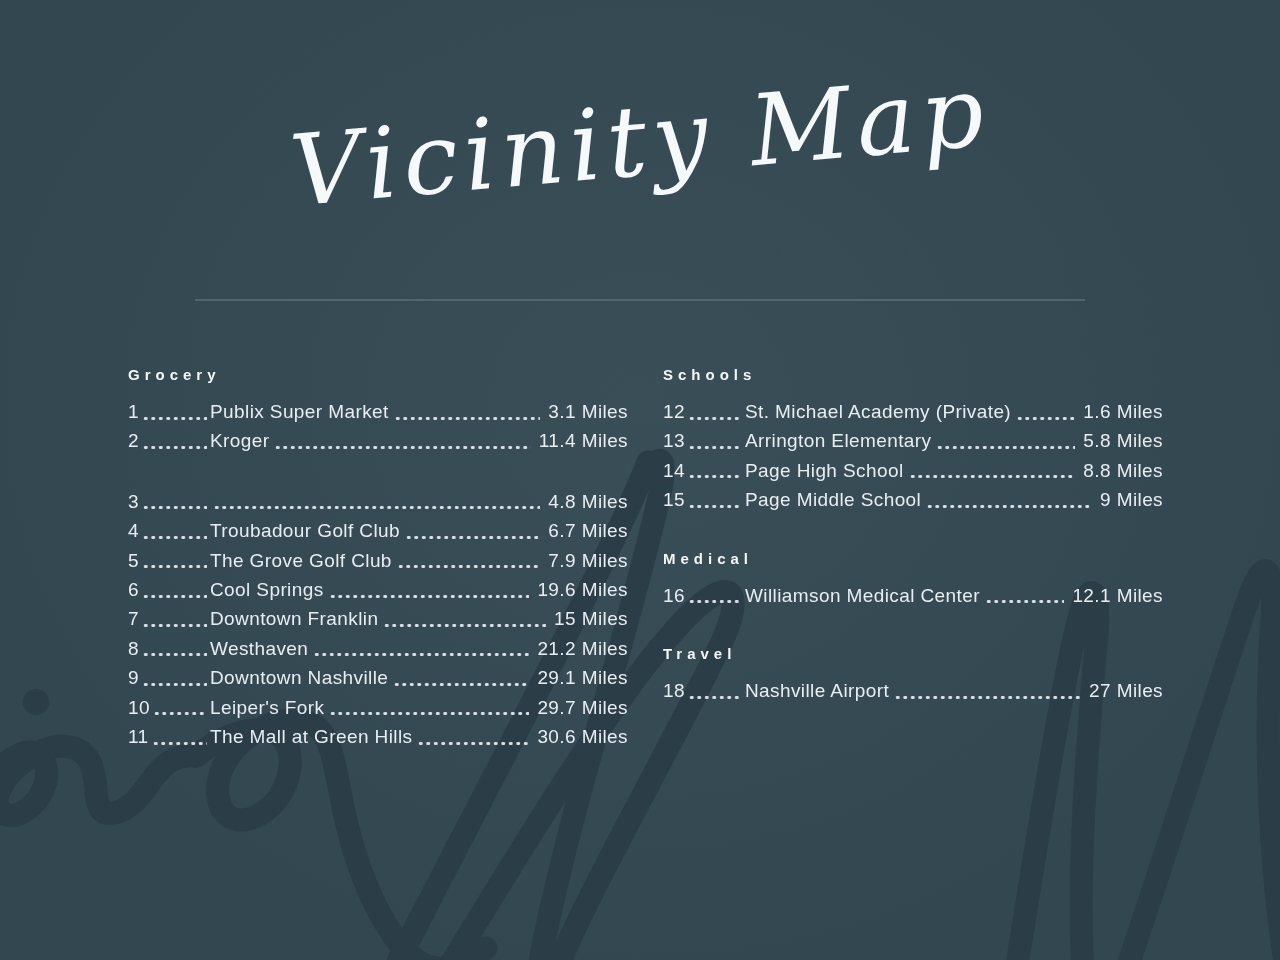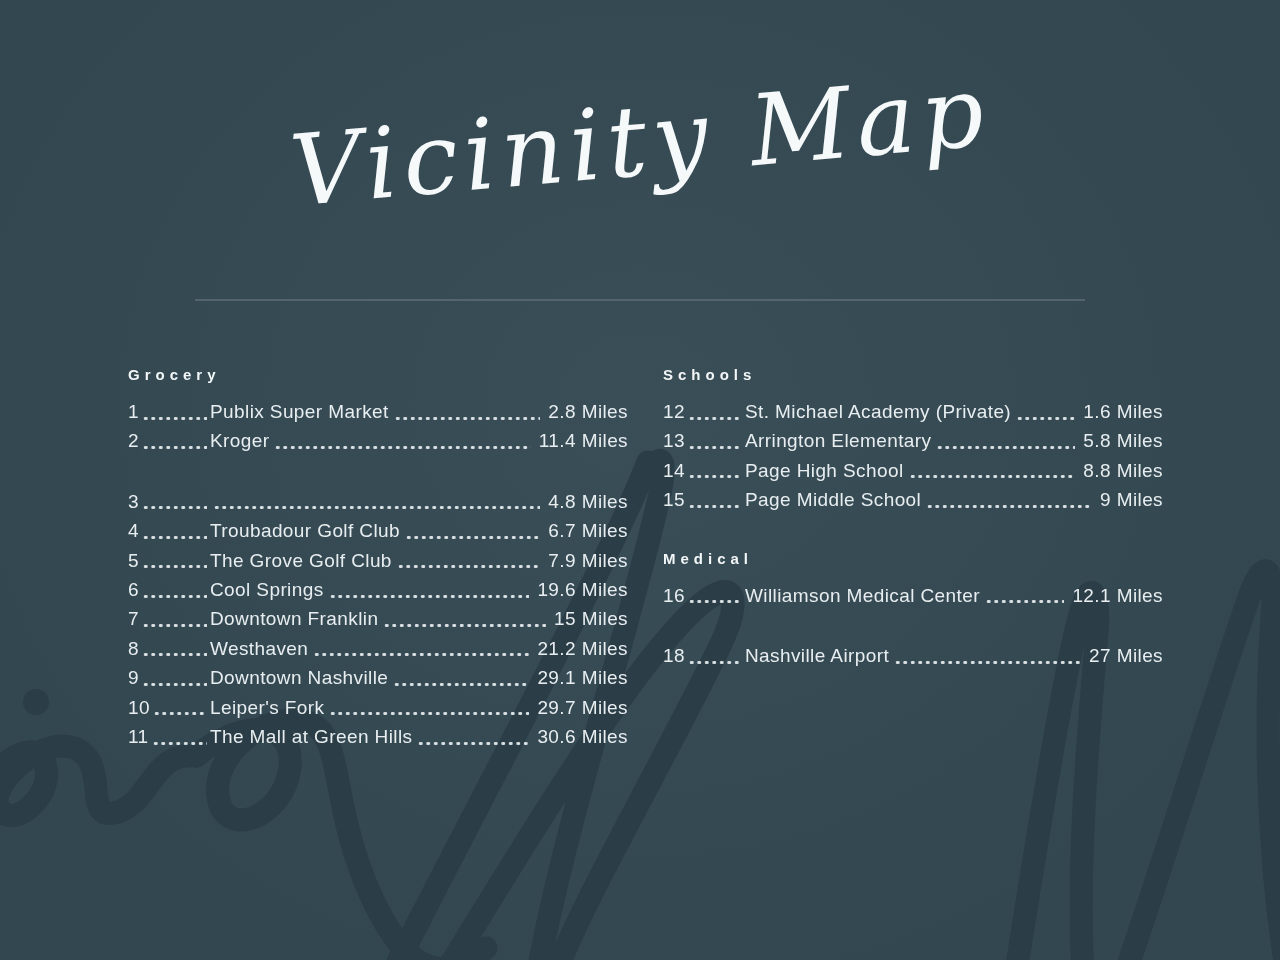--- a/index.html
+++ b/index.html
@@ -104,21 +104,21 @@
 
     <div class="section">
       <h2 class="heading">Grocery</h2>
       <div class="row">
         <span class="numcell">
             <span class="num">1</span>
             <span class="lead"></span>
           </span>
         <span class="name">Publix Super Market</span>
         <span class="lead"></span>
-        <span class="miles">2.8 Miles</span>
+        <span class="miles">3.1 Miles</span>
       </div>
       <div class="row">
         <span class="numcell">
             <span class="num">2</span>
             <span class="lead"></span>
           </span>
         <span class="name">Kroger</span>
         <span class="lead"></span>
         <span class="miles">11.4 Miles</span>
       </div>
@@ -257,20 +257,21 @@
             <span class="num">16</span>
             <span class="lead"></span>
           </span>
         <span class="name">Williamson Medical Center</span>
         <span class="lead"></span>
         <span class="miles">12.1 Miles</span>
       </div>
     </div>
 
     <div class="section">
+      <h2 class="heading">Travel</h2>
       <div class="row">
         <span class="numcell">
             <span class="num">18</span>
             <span class="lead"></span>
           </span>
         <span class="name">Nashville Airport</span>
         <span class="lead"></span>
         <span class="miles">27 Miles</span>
       </div>
     </div>

